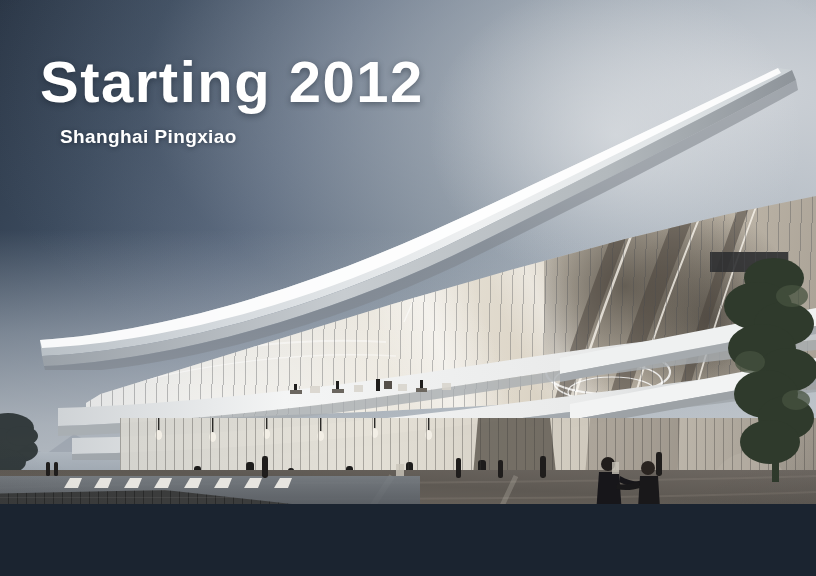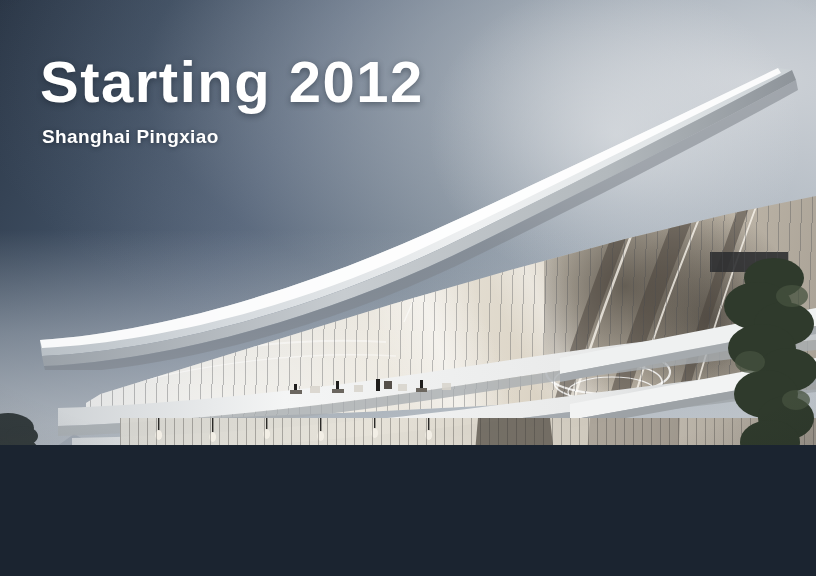--- a/index.html
+++ b/index.html
@@ -1,21 +1,21 @@
 <!DOCTYPE html>
 <html><head>
 <meta charset="utf-8">
 <title>Starting 2012</title>
 <style>
   html,body{margin:0;padding:0;background:#1b2430;}
   *{box-sizing:border-box;}
 
   .slide{
     position:relative;
-    width:816px; height:445px;
+    width:816px; height:504px;
     overflow:hidden;
     font-family:"Liberation Sans","DejaVu Sans",sans-serif;
     background:#8b5cf6;
   }
 
   
   .sky{
     position:absolute; inset:0;
     background:
       radial-gradient(120% 95% at 92% 18%, rgba(208,212,217,0.95) 0%, rgba(186,193,201,0.55) 32%, rgba(150,160,174,0.10) 62%, rgba(0,0,0,0) 80%),
@@ -118,21 +118,21 @@
     -webkit-user-select:none; user-select:none;
   }
   .title{
     margin:0;
     font-size:58px; font-weight:bold; color:#ffffff;
     letter-spacing:1.5px; line-height:1.05;
     text-shadow:0 2px 6px rgba(20,28,40,.45);
     white-space:nowrap;
   }
   .subtitle{
-    margin:10px 0 0 2px;
+    margin:10px 0 0 20px;
     font-size:19px; font-weight:bold; color:#ffffff;
     letter-spacing:.4px; line-height:1.52;
     text-shadow:0 1px 4px rgba(20,28,40,.5);
   }
   .subtitle .line{display:block;}
 
   
   .grade{
     position:absolute; inset:0;
     background:

